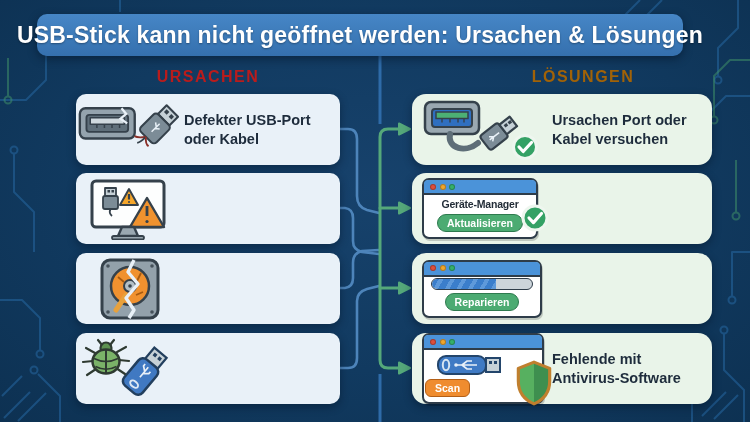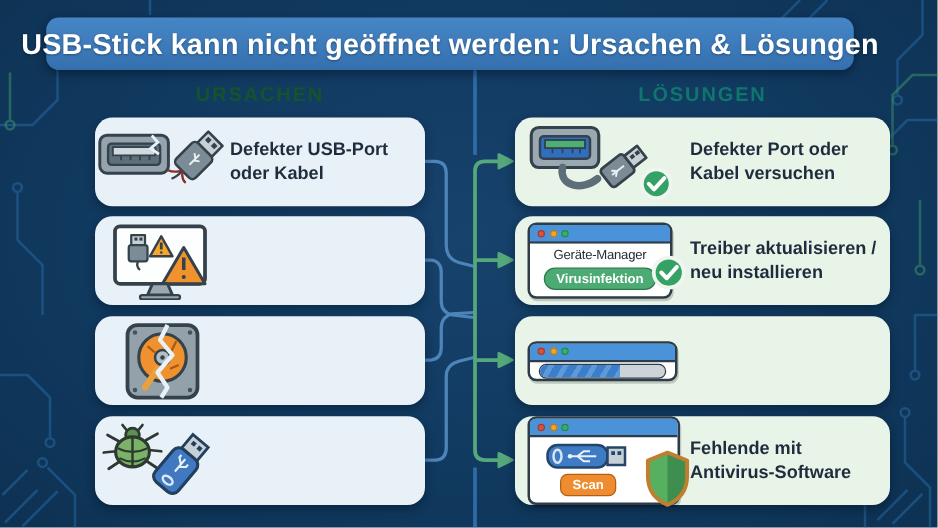--- a/index.html
+++ b/index.html
@@ -19,59 +19,59 @@
   }
   .banner h1{
     margin:0;color:#ffffff;font-size:23px;font-weight:700;letter-spacing:.2px;
     text-shadow:0 1px 2px rgba(0,0,0,.35);white-space:nowrap;
   }
   
   .col-header{
     position:absolute;top:66px;height:22px;z-index:3;
     font-size:16px;font-weight:800;letter-spacing:1.5px;text-align:center;line-height:22px;
   }
-  .col-header.causes{left:76px;width:264px;color:#14532d;}
-  .col-header.solutions{left:412px;width:300px;color:#0f766e;}
+  .col-header.causes{left:76px;width:264px;color:#b91c1c;}
+  .col-header.solutions{left:433px;width:300px;color:#a16207;}
   
   #connectors{position:absolute;inset:0;z-index:1;}
   
   .card{
     position:absolute;height:71px;border-radius:14px;z-index:2;
     display:flex;align-items:center;
     box-shadow:0 3px 8px rgba(3,18,36,.45);
   }
-  .card.cause{left:76px;width:264px;background:#e9f1f8;}
+  .card.cause{left:76px;width:264px;background:#e9f1f8;border-radius:10px;}
   .card.solution{left:412px;width:300px;background:#e9f4e9;}
   .icon-zone{flex:0 0 108px;display:flex;align-items:center;justify-content:center;position:relative;}
   .icon-zone.wide{flex:0 0 140px;justify-content:flex-start;padding-left:10px;box-sizing:border-box;}
   .card-text{
     flex:1;font-size:14.5px;font-weight:700;color:#1e2c3c;line-height:1.3;
     white-space:pre-line;padding-right:8px;
   }
   
   .win{
     position:relative;background:#ffffff;border:2px solid #2e3c49;border-radius:7px;
     box-shadow:1px 2px 0 rgba(0,0,0,.18);
   }
   .win-bar{
     height:13px;background:#4b93d9;border-bottom:2px solid #2e3c49;
     border-radius:4px 4px 0 0;display:flex;align-items:center;gap:3.5px;padding-left:6px;
   }
   .dot{width:6px;height:6px;border-radius:50%;box-shadow:inset 0 0 0 1px rgba(0,0,0,.25);}
   .dot-r{background:#dd4f3e;} .dot-y{background:#f0a62d;} .dot-g{background:#35b06a;}
   .win-title{
-    font-size:10.5px;font-weight:400;color:#232d38;text-align:center;
+    font-size:10.5px;font-weight:700;color:#232d38;text-align:center;
     padding:3px 2px 1px;white-space:nowrap;letter-spacing:-.2px;
   }
   .win-btn{
     display:table;margin:3px auto 5px;font-size:10.5px;font-weight:700;color:#ffffff;
     border-radius:9px;padding:2px 9px;white-space:nowrap;
   }
   .win-btn.green{background:#4cab72;border:1.5px solid #2e7a4e;}
-  .win-btn.orange{background:#ef8c2f;border:1.5px solid #b35f17;border-radius:6px;margin:2px 0 5px 24px;}
+  .win-btn.orange{background:#ef8c2f;border:1.5px solid #b35f17;border-radius:6px;margin:2px 0 5px 1px;}
   .progress{width:86%;height:10px;margin:1px auto 0;border:1.5px solid #2e3c49;border-radius:6px;background:#ccd4da;overflow:hidden;}
   .progress-fill{height:100%;width:64%;border-radius:6px 0 0 6px;
     background:repeating-linear-gradient(120deg,#3b7ecb 0 6px,#5e99da 6px 10px);}
   .check-badge{position:absolute;}
   .shield-badge{position:absolute;}
 </style>
 </head>
 <body>
 
 <svg id="circuit" width="750" height="422">
@@ -245,55 +245,54 @@
         <rect x="60" y="27" width="23" height="18" rx="3" fill="#7c8c97"></rect>
         <rect x="83" y="30" width="13" height="12" fill="#c6d1d7"></rect>
         <rect x="86" y="33" width="3.5" height="3" fill="#35414b" stroke="none"></rect>
         <rect x="91" y="33" width="3.5" height="3" fill="#35414b" stroke="none"></rect>
         <path d="M66,36 h12 M71,36 l-3.5,-3 M71,36 l-3.5,3" stroke="#e9f1f8" stroke-width="1.5" fill="none"></path>
       </g>
       <circle cx="103" cy="48" r="11.5" fill="#34a165" stroke="#eef6ef" stroke-width="3"></circle>
       <path d="M97,48 l4.2,4.5 L109.5,43.5" stroke="#ffffff" stroke-width="3.2" fill="none" stroke-linecap="round" stroke-linejoin="round"></path>
     </svg>
   </div>
-  <div class="card-text">Defekter Port oder
+  <div class="card-text">Ursachen Port oder
 Kabel versuchen</div>
 </div>
 
 <div class="card solution" style="top:173px">
   <div class="icon-zone wide">
     <div class="win" style="width:112px">
       <div class="win-bar">
         <span class="dot dot-r"></span>
         <span class="dot dot-y"></span>
         <span class="dot dot-g"></span>
       </div>
       <div class="win-title">Geräte-Manager</div>
-      <div class="win-btn green">Virusinfektion</div>
+      <div class="win-btn green">Aktualisieren</div>
     </div>
     <svg class="check-badge" style="right:2px;bottom:6px" width="30" height="30" viewBox="0 0 30 30">
       <circle cx="15" cy="15" r="12" fill="#34a165" stroke="#eef6ef" stroke-width="3"></circle>
       <path d="M9,15 l4.4,4.6 L21.5,10.5" stroke="#ffffff" stroke-width="3.2" fill="none" stroke-linecap="round" stroke-linejoin="round"></path>
     </svg>
   </div>
-  <div class="card-text">Treiber aktualisieren /
-neu installieren</div>
 </div>
 
 <div class="card solution" style="top:253px">
   <div class="icon-zone wide">
     <div class="win" style="width:116px">
       <div class="win-bar">
         <span class="dot dot-r"></span>
         <span class="dot dot-y"></span>
         <span class="dot dot-g"></span>
       </div>
       <div class="progress">
         <div class="progress-fill"></div>
       </div>
+      <div class="win-btn green">Reparieren</div>
     </div>
   </div>
 </div>
 
 <div class="card solution" style="top:333px">
   <div class="icon-zone wide">
     <div class="win" style="width:118px">
       <div class="win-bar">
         <span class="dot dot-r"></span>
         <span class="dot dot-y"></span>

